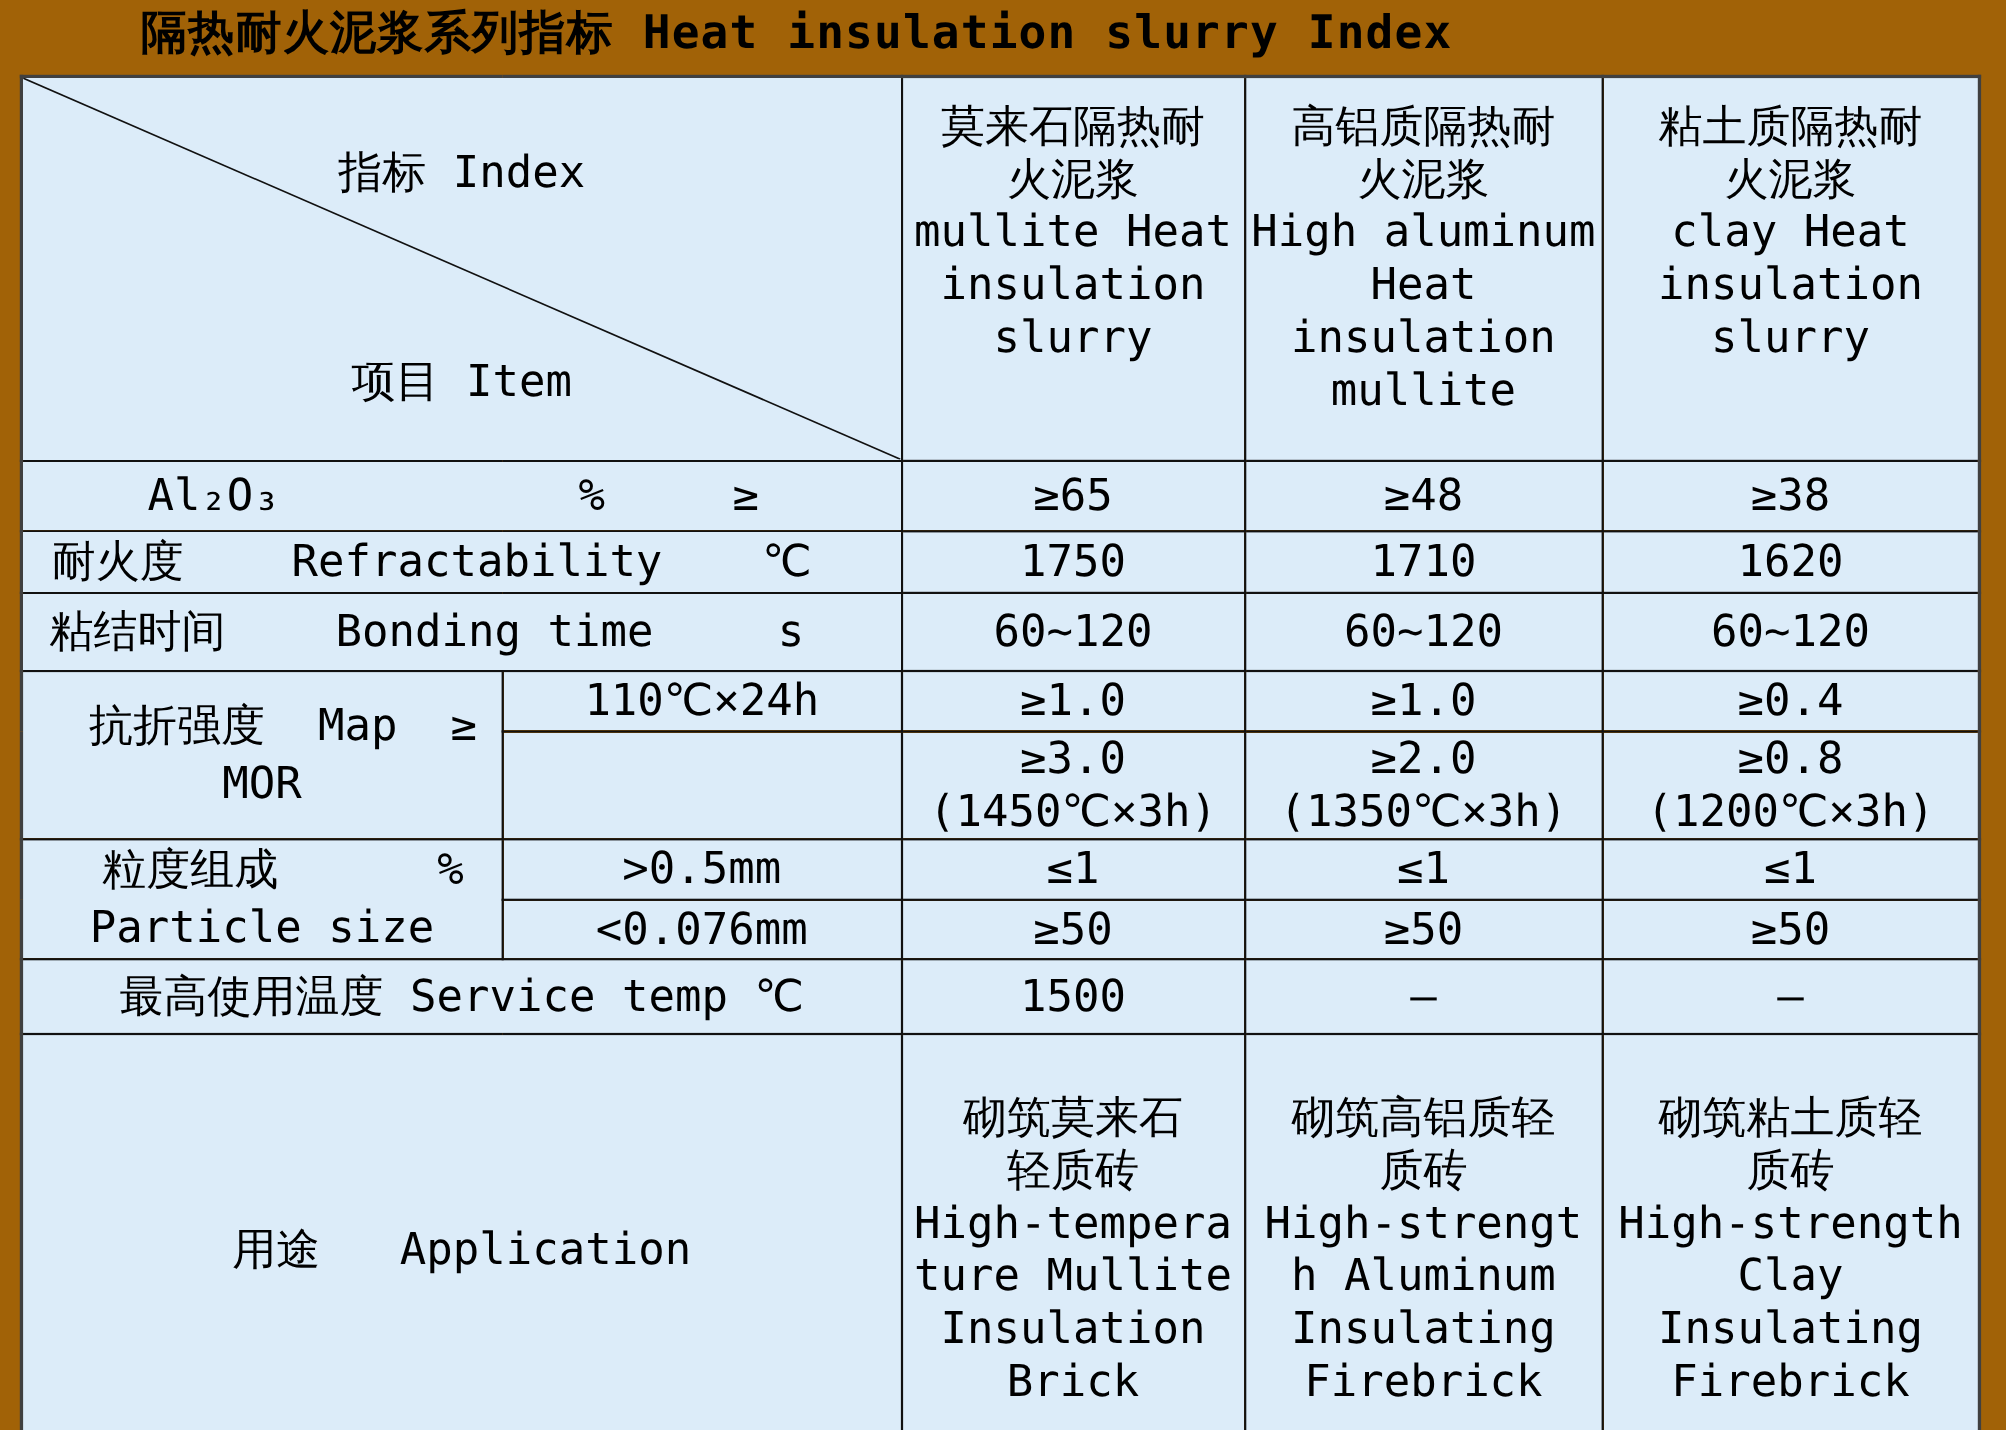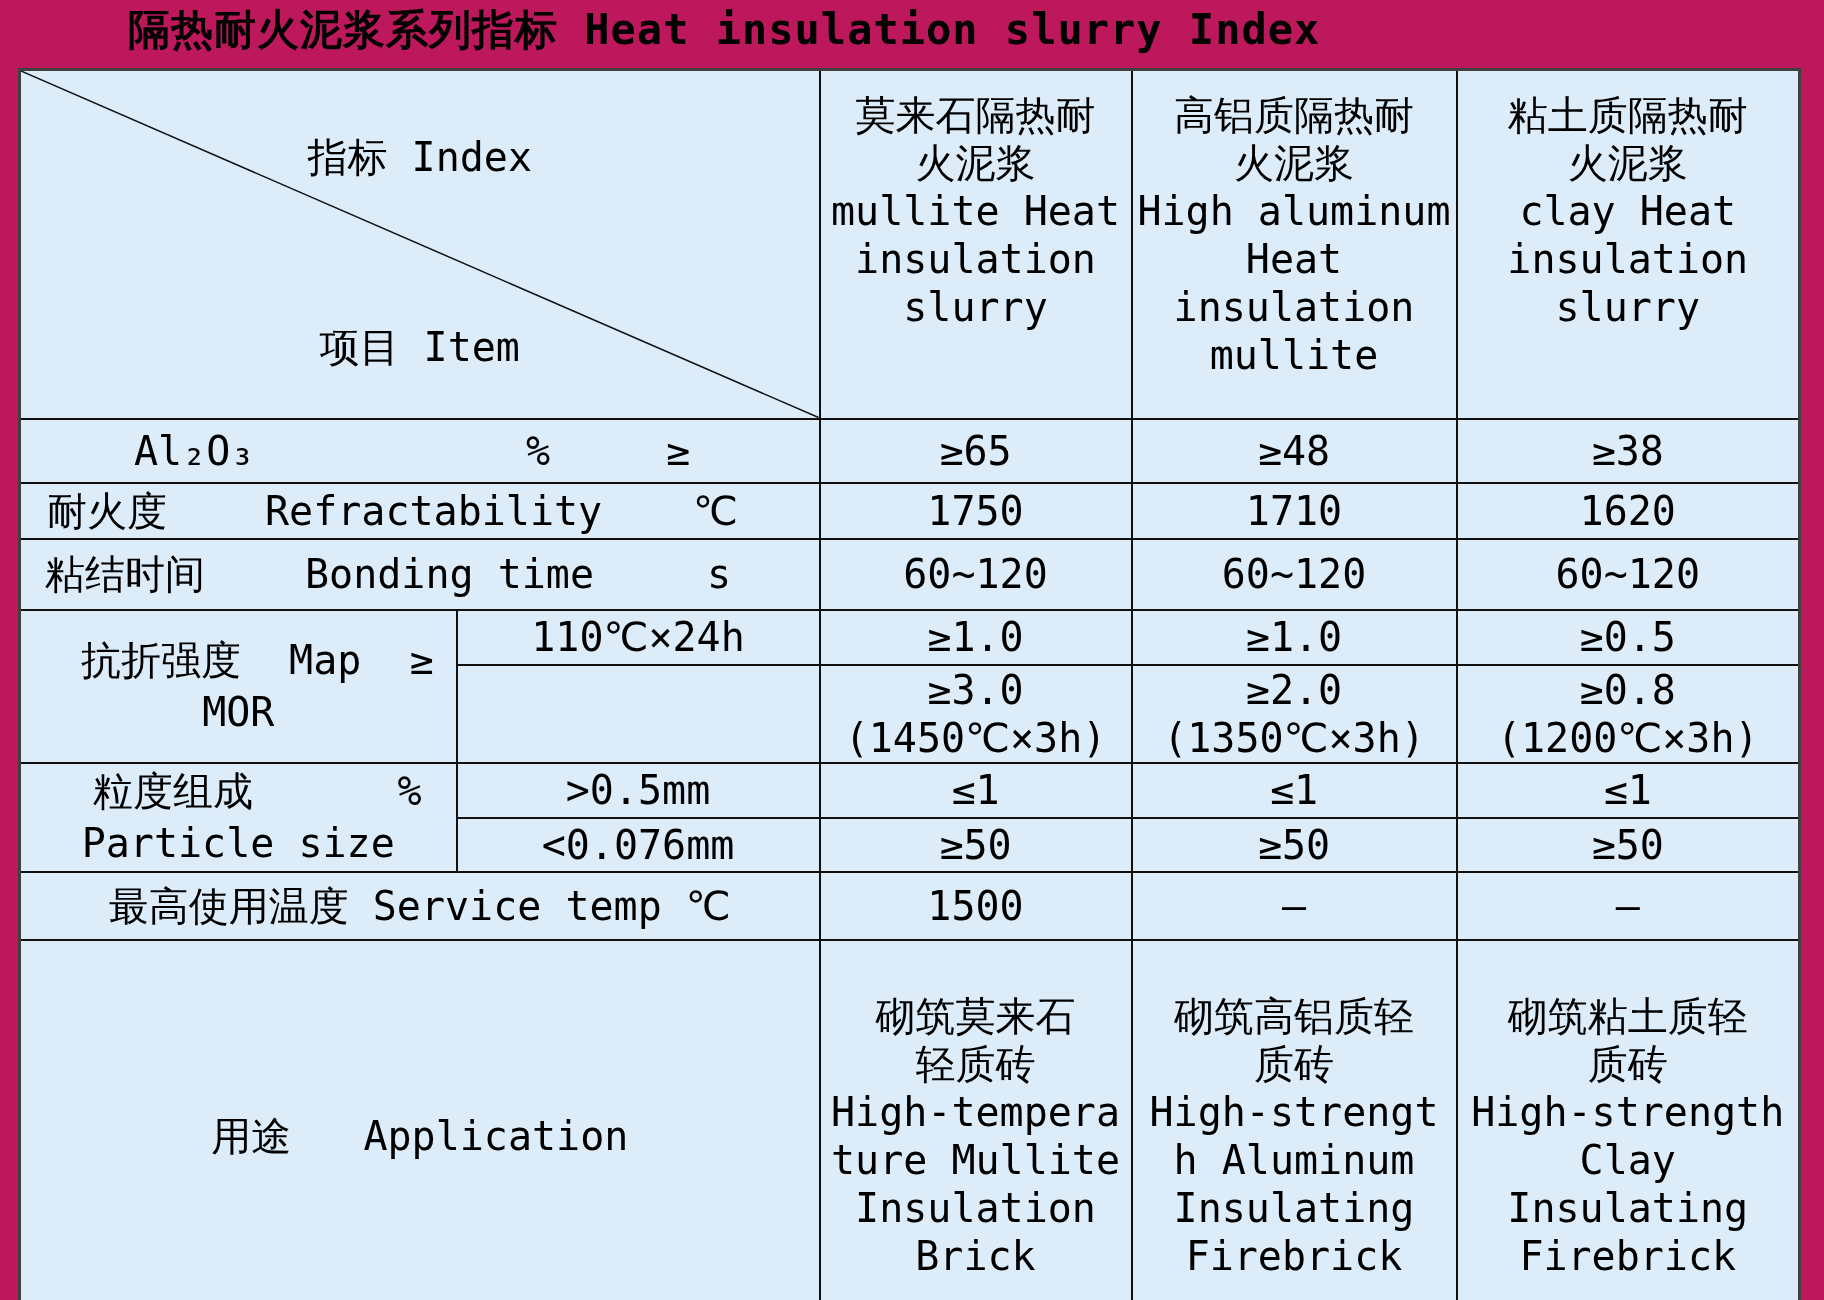--- a/index.html
+++ b/index.html
@@ -4,21 +4,21 @@
 <style>
   html, body {
     margin: 0;
     padding: 0;
     background: #ffffff;
   }
   .page {
     position: relative;
     width: 1824px;
     height: 1300px;
-    background: #be185d;
+    background: #a16207;
     font-family: "DejaVu Sans Mono", "DejaVu Sans", "Liberation Mono", monospace;
     color: #000000;
     overflow: hidden;
   }
   .title {
     position: absolute;
     left: 128px;
     top: 4px;
     margin: 0;
     font-size: 42px;
@@ -158,21 +158,21 @@
     </tr>
 
     <tr style="height:55px">
       <td rowspan="2" class="groupcell">
         <div class="prew">抗折强度  Map  ≥</div>
         <div>MOR</div>
       </td>
       <td>110℃×24h</td>
       <td>≥1.0</td>
       <td>≥1.0</td>
-      <td>≥0.5</td>
+      <td>≥0.4</td>
     </tr>
 
     <tr style="height:72px">
       <td></td>
       <td class="pre">≥3.0
 (1450℃×3h)</td>
       <td class="pre">≥2.0
 (1350℃×3h)</td>
       <td class="pre">≥0.8
 (1200℃×3h)</td>

